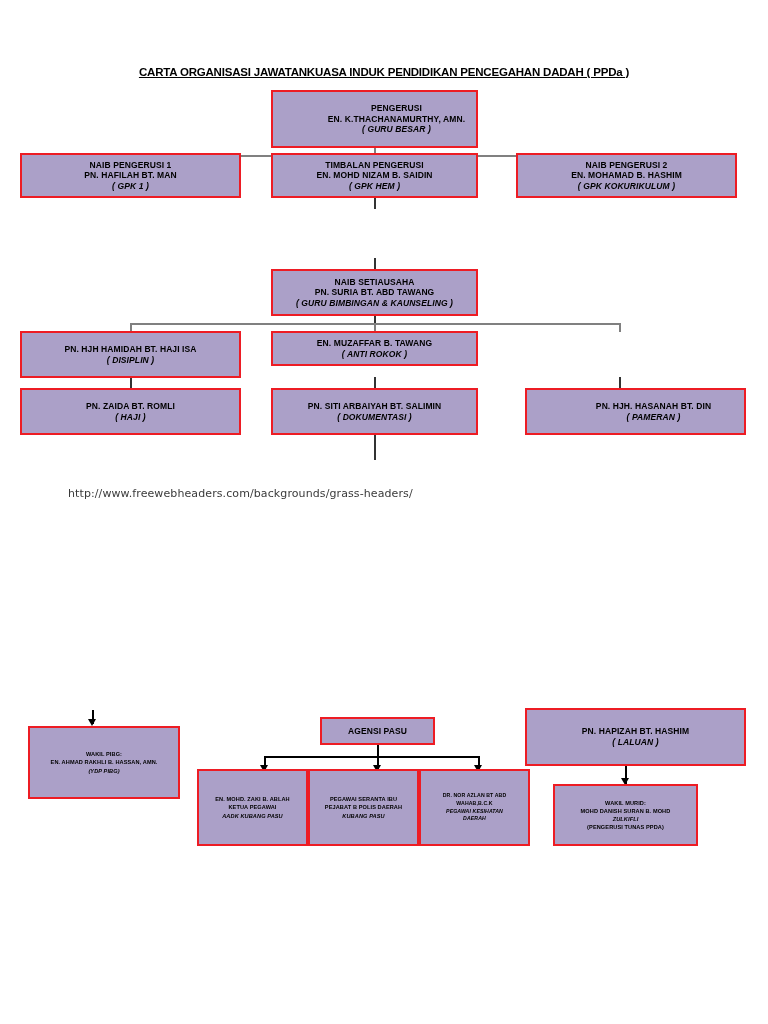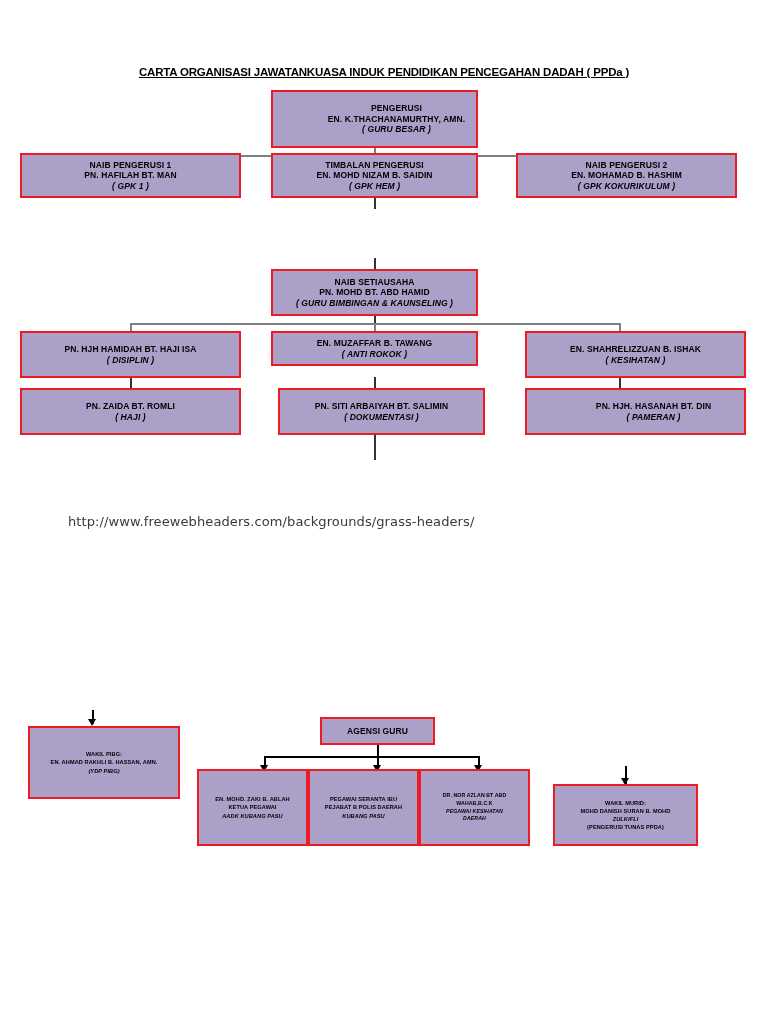--- a/index.html
+++ b/index.html
@@ -88,22 +88,22 @@
     border-left: 4px solid transparent;
     border-right: 4px solid transparent;
     border-top: 7px solid #000000;
     z-index: 3;
   }
 
   
   .url-caption {
     position: absolute;
     left: 68px;
-    top: 514px;
-    font-size: 13px;
+    top: 487px;
+    font-size: 11px;
     color: #3a3a3a;
     letter-spacing: 0.1px;
     font-family: "DejaVu Sans", sans-serif;
   }
 </style>
 </head>
 <body>
 
 <div id="page">
 
@@ -151,45 +151,41 @@
 
   <div class="node" style="left:516px; top:153px; width:221px; height:45px;">
     <div class="l1">NAIB PENGERUSI 2</div>
     <div class="l2">EN. MOHAMAD B. HASHIM</div>
     <div class="l3">( GPK KOKURIKULUM )</div>
   </div>
 
 
   <div class="node" style="left:271px; top:269px; width:207px; height:47px;">
     <div class="l1">NAIB SETIAUSAHA</div>
-    <div class="l2">PN. MOHD BT. ABD HAMID</div>
+    <div class="l2">PN. SURIA BT. ABD TAWANG</div>
     <div class="l3">( GURU BIMBINGAN &amp; KAUNSELING )</div>
   </div>
 
   <div class="node" style="left:20px; top:331px; width:221px; height:47px;">
     <div class="l2">PN. HJH HAMIDAH BT. HAJI ISA</div>
     <div class="l3">( DISIPLIN )</div>
   </div>
 
   <div class="node" style="left:271px; top:331px; width:207px; height:35px;">
     <div class="l2">EN. MUZAFFAR B. TAWANG</div>
     <div class="l3">( ANTI ROKOK )</div>
   </div>
 
-  <div class="node" style="left:525px; top:331px; width:221px; height:47px;">
-    <div class="l2">EN. SHAHRELIZZUAN B. ISHAK</div>
-    <div class="l3">( KESIHATAN )</div>
-  </div>
 
   <div class="node" style="left:20px; top:388px; width:221px; height:47px;">
     <div class="l2">PN. ZAIDA BT. ROMLI</div>
     <div class="l3">( HAJI )</div>
   </div>
 
-  <div class="node" style="left:271px; top:388px; width:207px; height:47px;margin-left:7px;">
+  <div class="node" style="left:271px; top:388px; width:207px; height:47px;">
     <div class="l2">PN. SITI ARBAIYAH BT. SALIMIN</div>
     <div class="l3">( DOKUMENTASI )</div>
   </div>
 
   <div class="node" style="left:525px; top:388px; width:221px; height:47px;padding-left:36px;">
     <div class="l2">PN. HJH. HASANAH BT. DIN</div>
     <div class="l3">( PAMERAN )</div>
   </div>
 
   <div class="url-caption">http://www.freewebheaders.com/backgrounds/grass-headers/</div>
@@ -205,23 +201,27 @@
   <div class="arrow" style="left:260px; top:765px;"></div>
   <div class="conn vline blk" style="left:377px; top:756px; height:14px;"></div>
   <div class="arrow" style="left:373px; top:765px;"></div>
   <div class="conn vline blk" style="left:478px; top:756px; height:14px;"></div>
   <div class="arrow" style="left:474px; top:765px;"></div>
 
   <div class="conn vline blk" style="left:625px; top:766px; height:18px;"></div>
   <div class="arrow" style="left:621px; top:778px;"></div>
 
   <div class="node agensi" style="left:320px; top:717px; width:115px; height:28px;">
-    <div class="l1">AGENSI GURU</div>
-  </div>
-
+    <div class="l1">AGENSI PASU</div>
+  </div>
+
+  <div class="node" style="left:525px; top:708px; width:221px; height:58px;">
+    <div class="l2">PN. HAPIZAH BT. HASHIM</div>
+    <div class="l3">( LALUAN )</div>
+  </div>
 
   <div class="node small" style="left:28px; top:726px; width:152px; height:73px;">
     <div class="l1">WAKIL PIBG:</div>
     <div class="l2">EN. AHMAD RAKHLI B. HASSAN, AMN.</div>
     <div class="l3">(YDP PIBG)</div>
   </div>
 
   <div class="node small" style="left:197px; top:769px; width:111px; height:77px;">
     <div class="l1">EN. MOHD. ZAKI B. ABLAH</div>
     <div class="l2">KETUA PEGAWAI</div>

